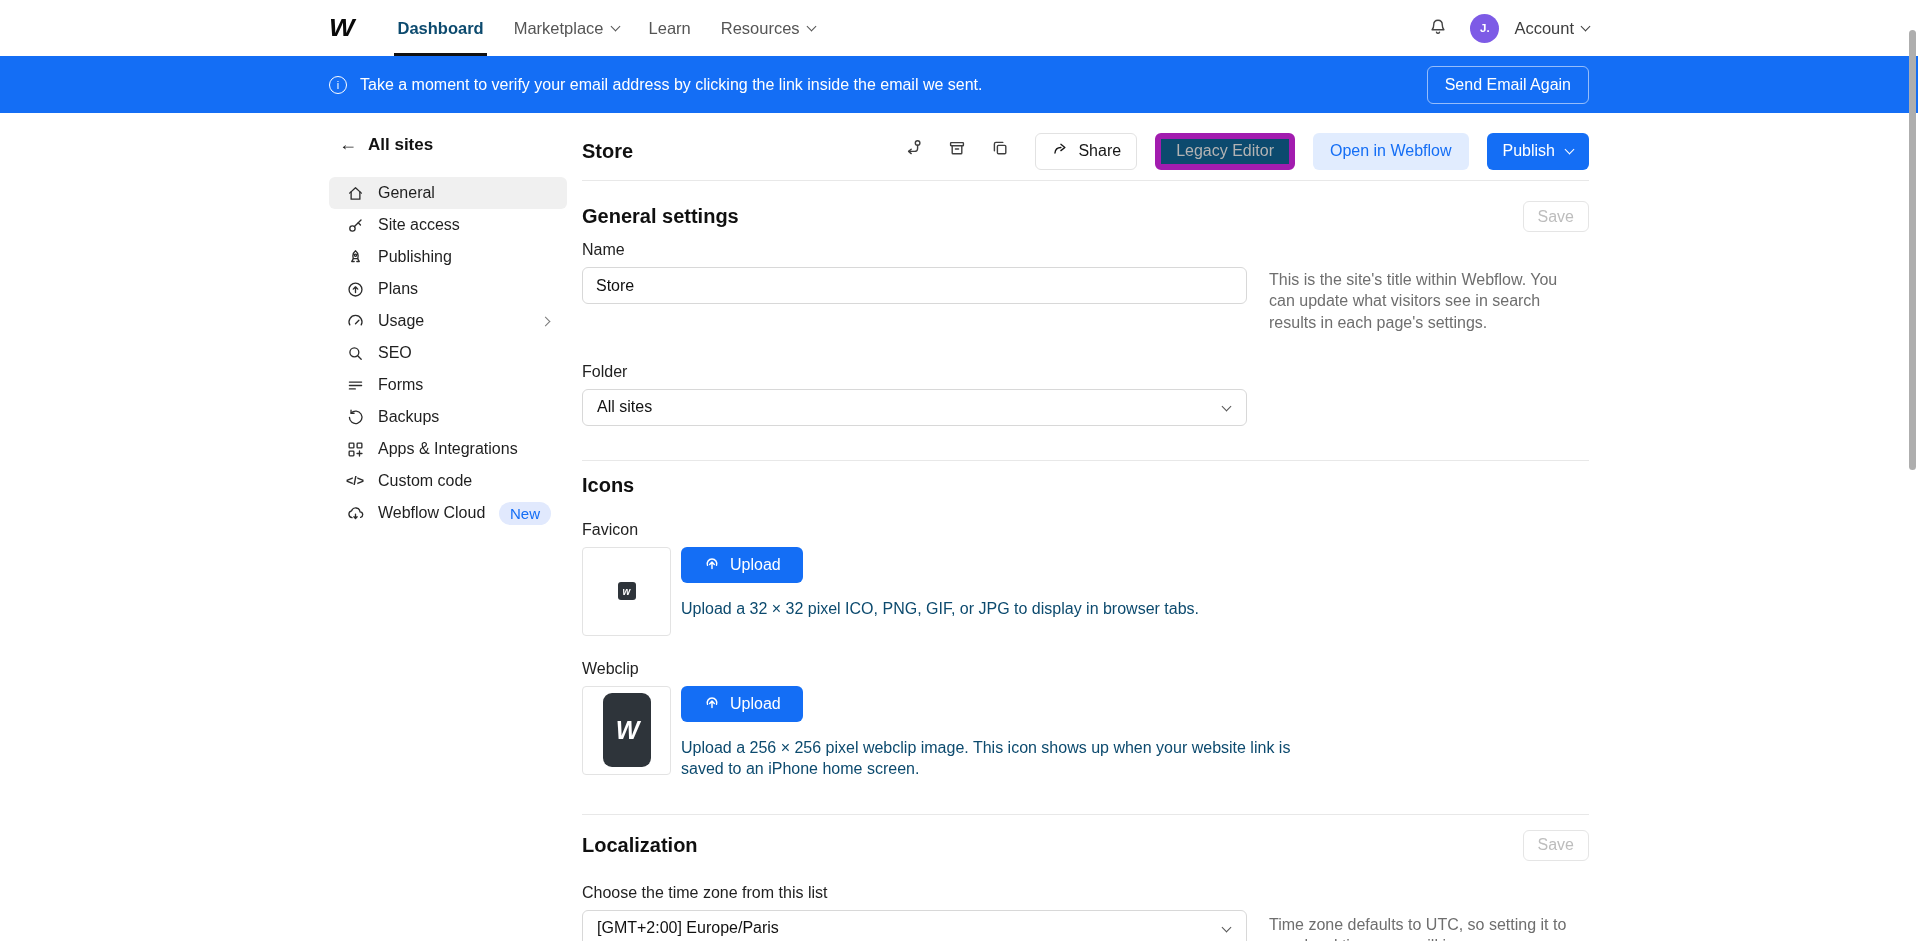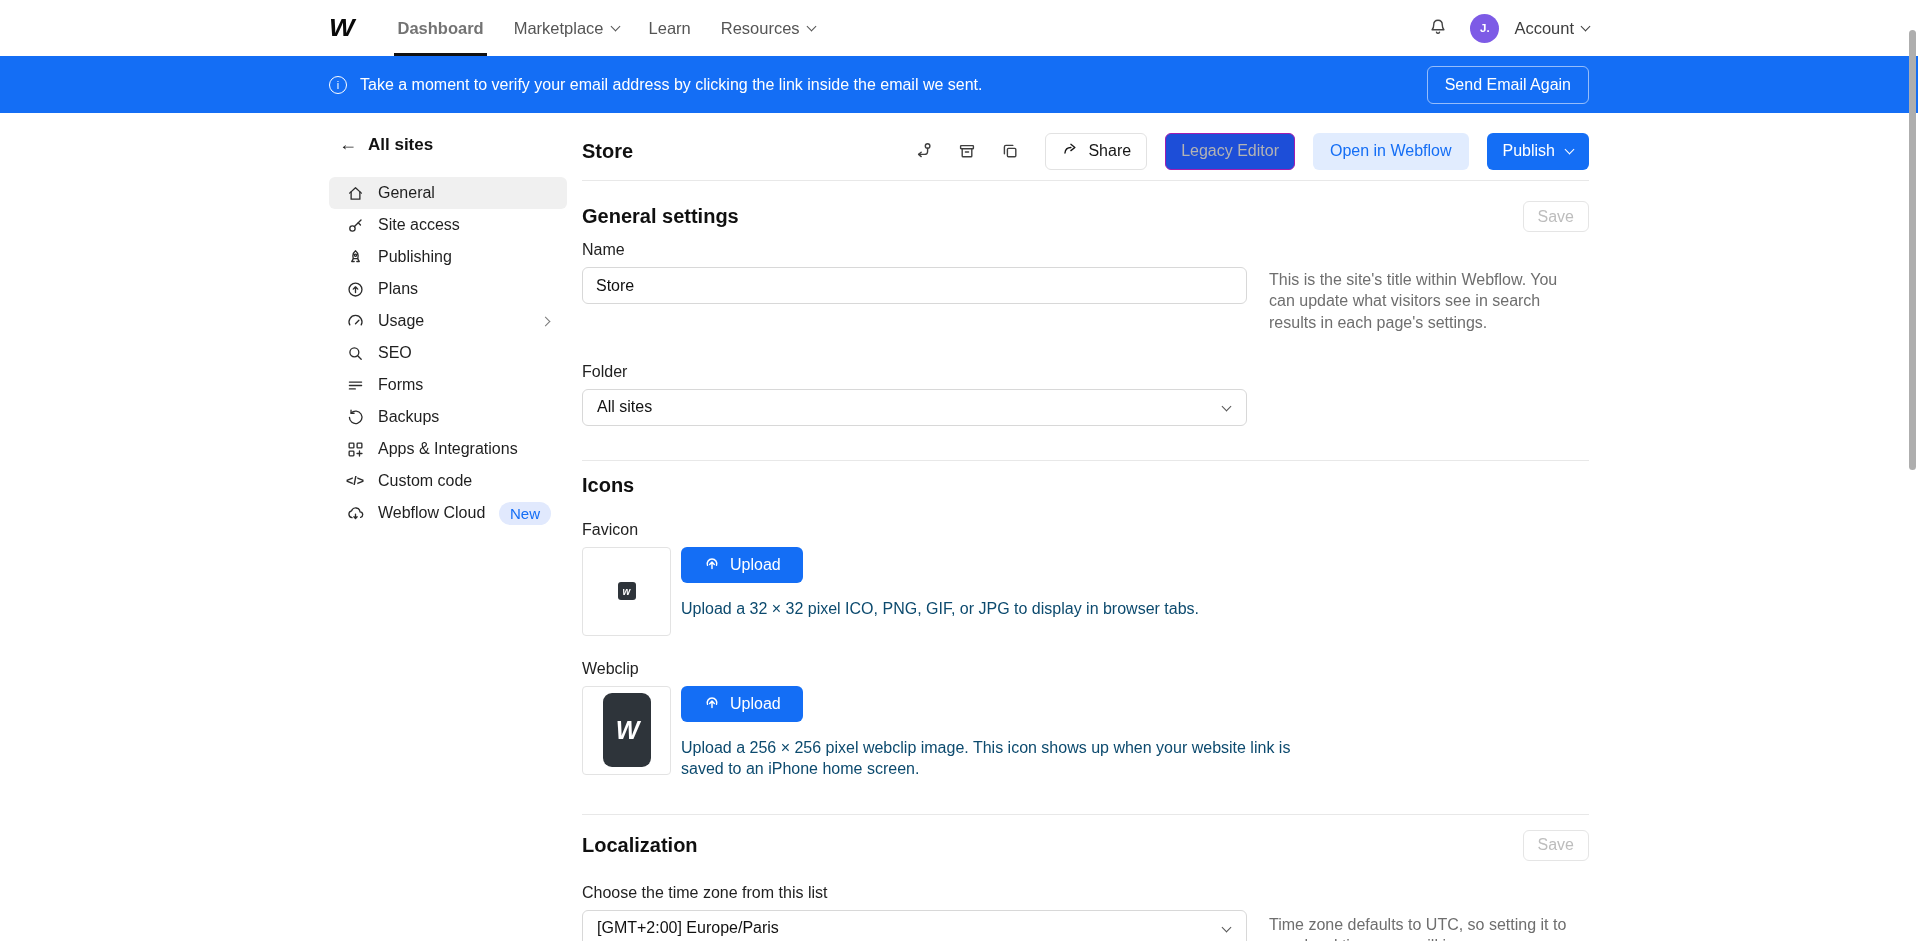--- a/index.html
+++ b/index.html
@@ -10,21 +10,21 @@
 
   
   .topnav { height:56px; background:#fff; }
   .topnav .container { height:56px; display:flex; align-items:center; justify-content:space-between; }
   .nav-left { display:flex; align-items:center; height:56px; }
   .logo { font-weight:900; font-style:italic; font-size:27px; letter-spacing:-2px; color:#090909;
           transform:scaleY(.92); margin-right:30px; cursor:pointer; }
   .nav-items { display:flex; align-items:center; height:56px; }
   .nav-item { height:56px; display:flex; align-items:center; padding:0 15px; font-size:16.5px;
               color:#555; cursor:pointer; position:relative; }
-  .nav-item.active { color:#737373; font-weight:700; }
+  .nav-item.active { color:#0c4a6e; font-weight:700; }
   .nav-item.active::after { content:""; position:absolute; left:12px; right:12px; bottom:0;
               height:3px; background:#111; }
   .nav-right { display:flex; align-items:center; gap:15px; }
   .avatar { width:29px; height:29px; border-radius:50%; display:flex; align-items:center;
             justify-content:center; color:#fff; font-size:11.5px; font-weight:700; }
   .account { display:flex; align-items:center; font-size:16.5px; color:#3e3e3e; cursor:pointer; }
 
   .chev { width:7px; height:7px; border-right:1.7px solid currentColor; border-bottom:1.7px solid currentColor;
           display:inline-block; transform:rotate(45deg); margin-left:8px; margin-top:-4px; }
   .chev.right { transform:rotate(-45deg); margin-top:0; }
@@ -57,31 +57,31 @@
   .sb-ic svg { width:19px; height:19px; stroke:currentColor; fill:none; stroke-width:1.4;
                stroke-linecap:round; stroke-linejoin:round; }
   .sb-ic.txt { font-size:12.5px; font-weight:600; color:#2c2c2c; }
   .sb-label { flex:1; }
   .sb-chev { color:#7a7a7a; margin-right:2px; }
   .badge-new { font-size:15px; padding:3px 11px; border-radius:999px; }
 
   
   .page-head { display:flex; align-items:center; justify-content:space-between; height:46px; }
   .page-title { font-size:20px; font-weight:700; color:#101010; }
-  .head-actions { display:flex; align-items:flex-end; gap:9px; }
+  .head-actions { display:flex; align-items:flex-start; gap:9px; }
   .icon-btn { width:34px; height:34px; border:none; background:transparent; display:flex;
               align-items:center; justify-content:center; cursor:pointer; color:#3f3f3f; }
   .icon-btn svg { width:20px; height:20px; stroke:currentColor; fill:none; stroke-width:1.4;
                   stroke-linecap:round; stroke-linejoin:round; }
   .btn { height:37px; border-radius:6px; font-size:16px; font-family:inherit; cursor:pointer;
          display:inline-flex; align-items:center; justify-content:center; padding:0 15px; border:none; }
   .btn-outline { background:#fff; border:1px solid #e2e2e2; color:#161616; gap:9px; margin-left:9px; }
   .btn-outline svg { width:18px; height:18px; stroke:#161616; fill:none; stroke-width:1.5;
                      stroke-linecap:round; stroke-linejoin:round; }
-  .btn-disabled { background:#1d4ed8; border:1px solid #a21caf; color:#b3b3b3; cursor:default; }
+  .btn-disabled { background:#0c4a6e; border:6px solid #a21caf; color:#b3b3b3; cursor:default; }
   .btn-softblue { border:none; padding:0 17px; }
   .btn-primary { color:#fff; border:none; padding:0 16px; gap:4px; }
   .btn-primary .chev { margin-left:7px; margin-top:-4px; }
 
   .divider { height:1px; background:#e8e8e8; margin-top:6px; }
 
   
   .sec-head { display:flex; align-items:center; justify-content:space-between; margin-top:20px; }
   .sec-title { font-size:20px; font-weight:700; color:#101010; }
   .save-btn { height:31px; padding:0 14px; background:#fff; border:1px solid #e5e5e5;

